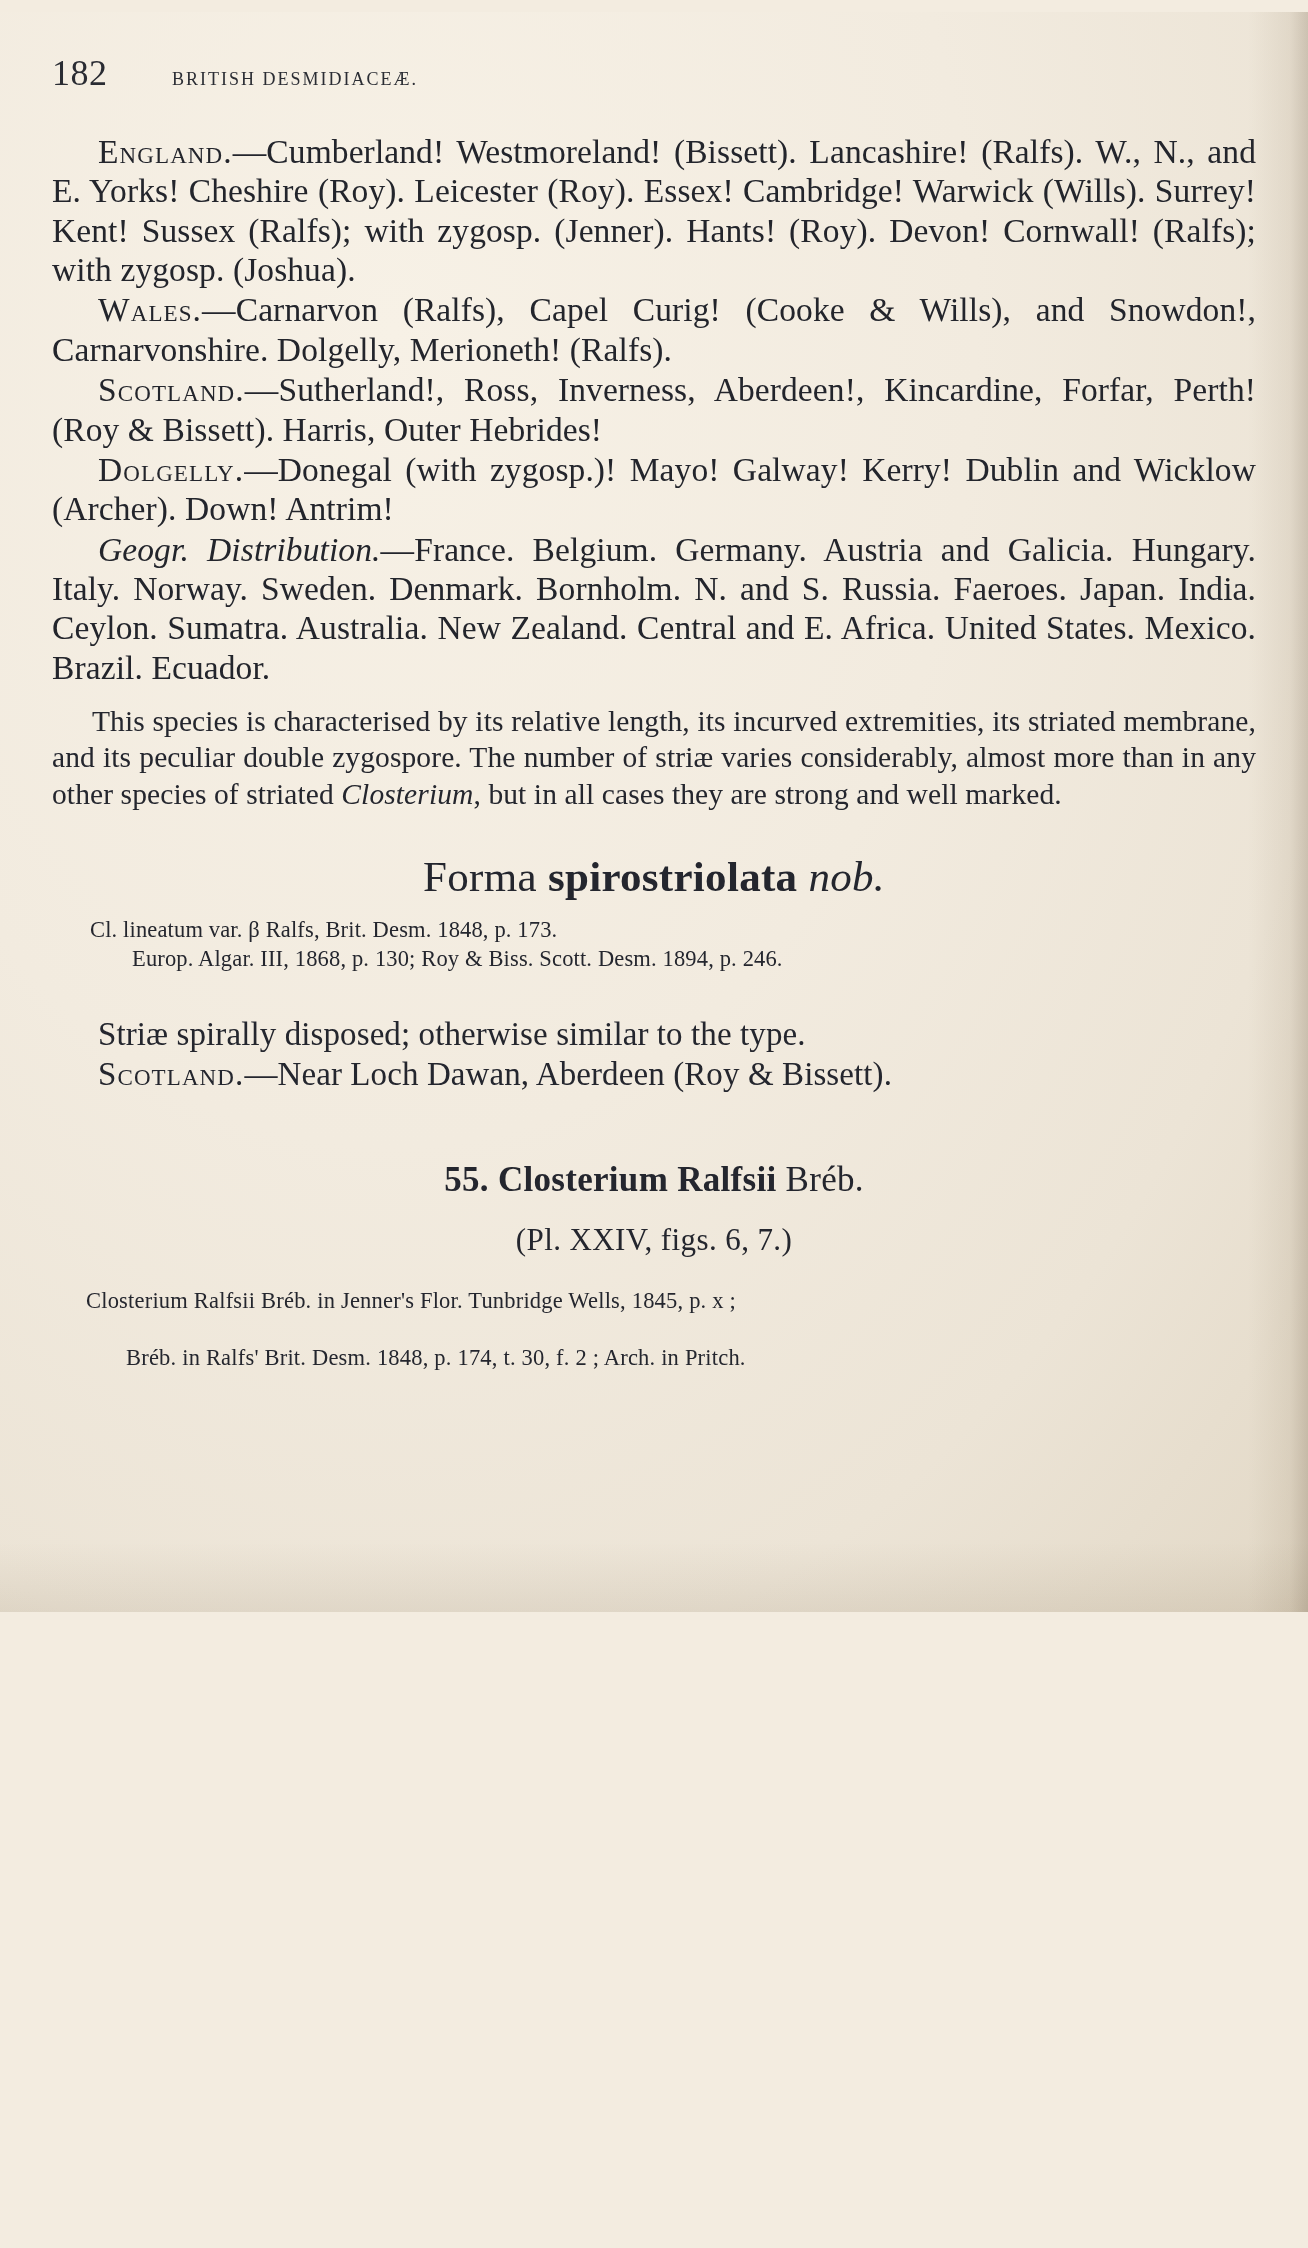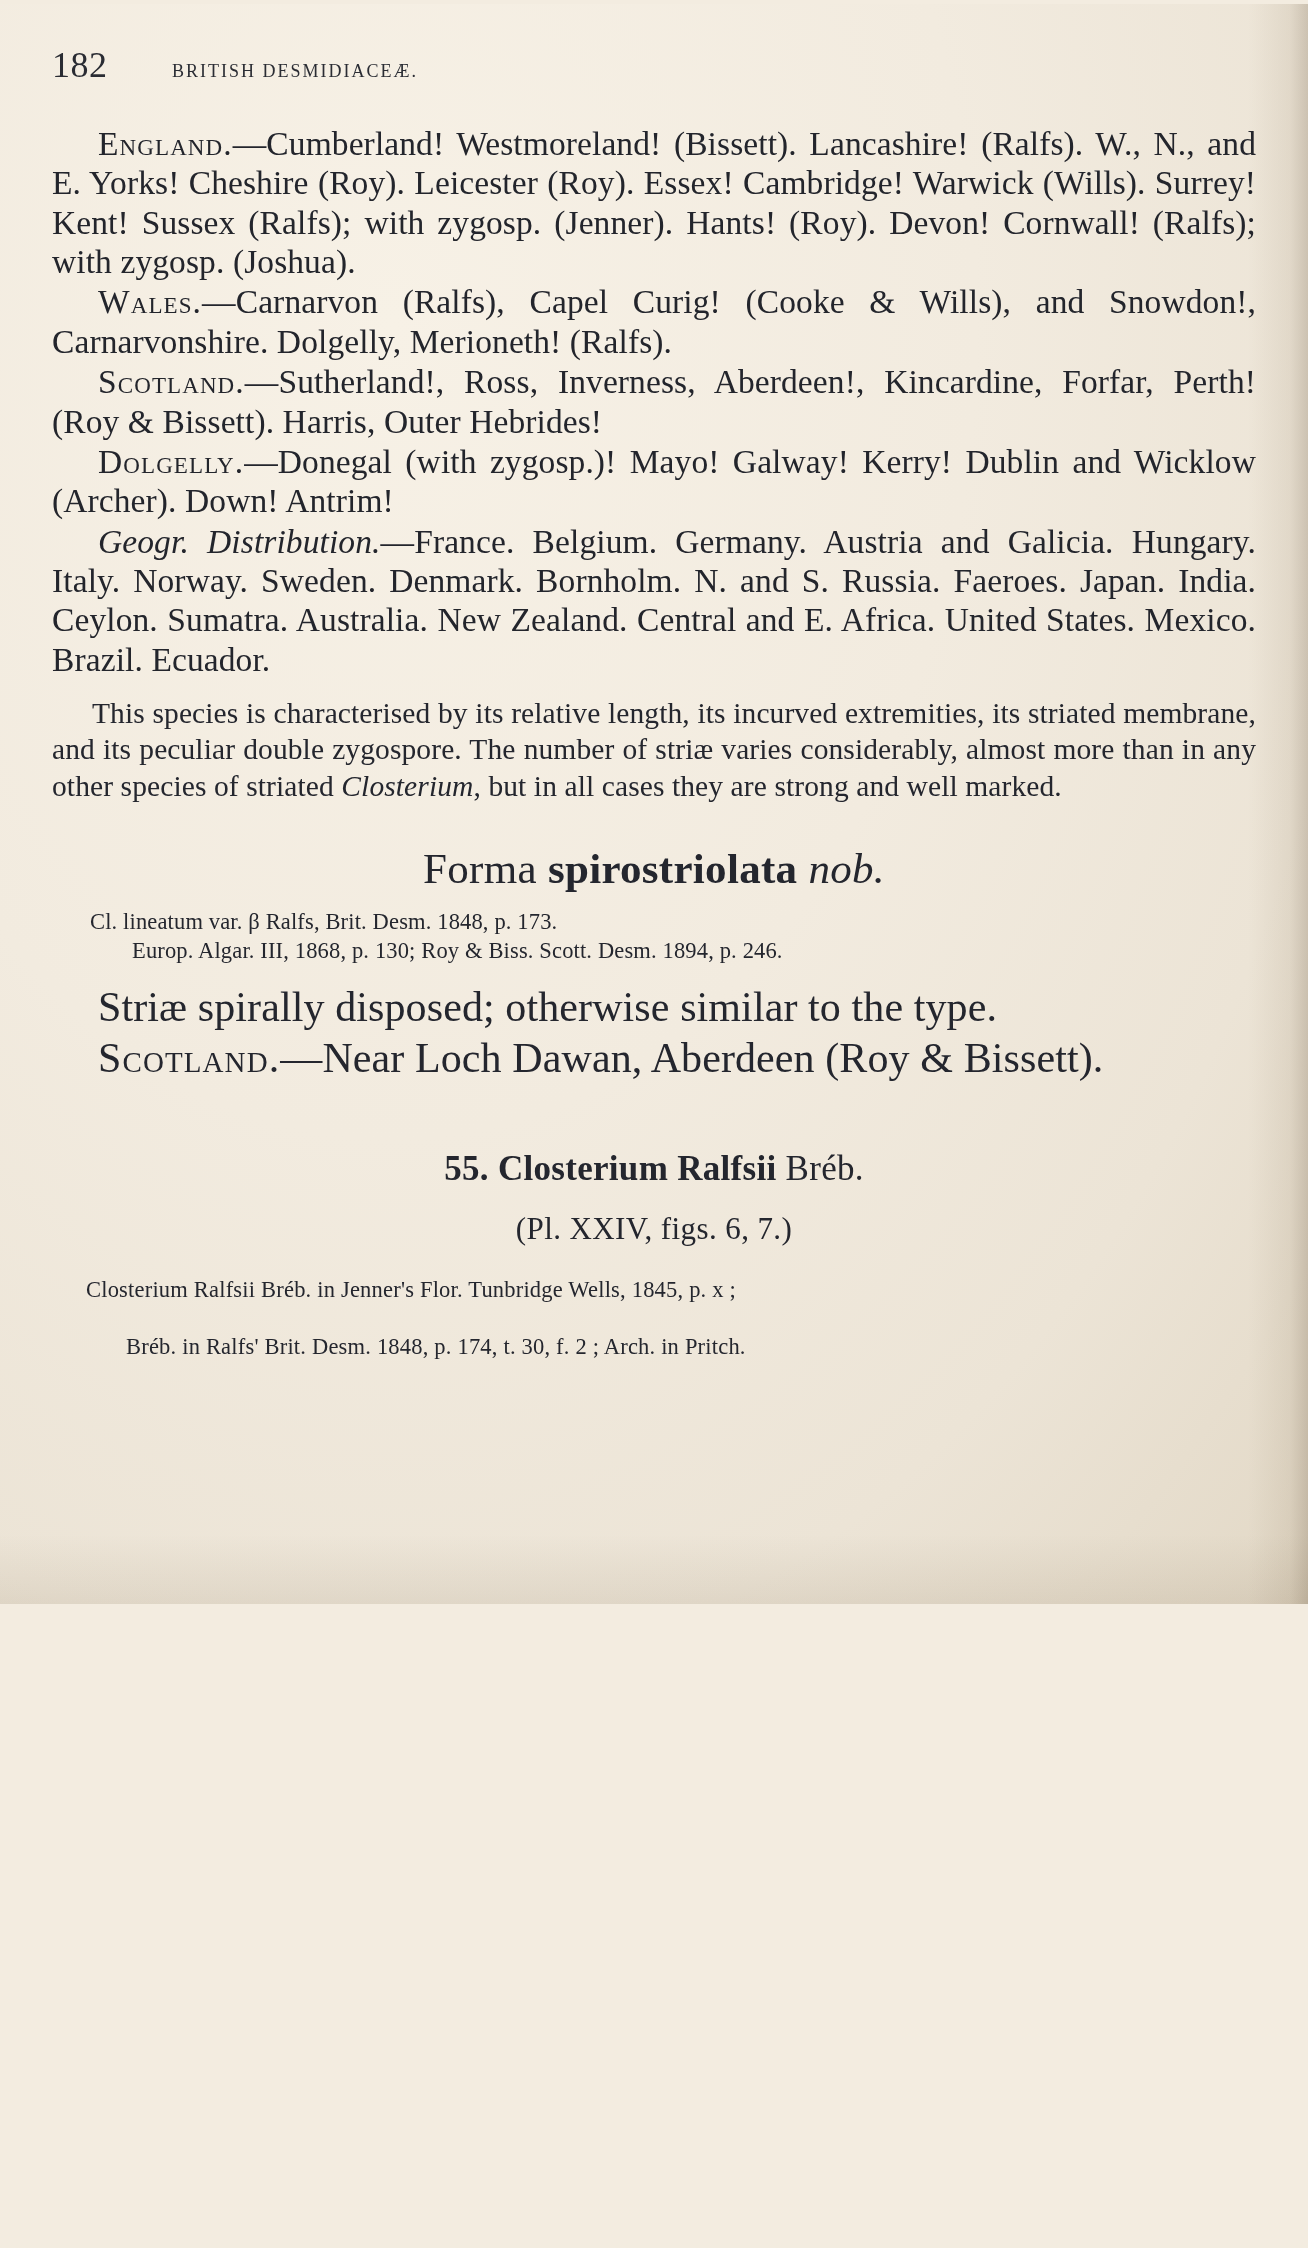--- a/index.html
+++ b/index.html
@@ -10,21 +10,21 @@
     width: 1308px;
     height: 2248px;
     background: #f3ece0;
     font-family: "Liberation Serif", serif;
     color: #24262e;
     overflow: hidden;
     position: relative;
   }
   .page {
     position: absolute;
-    left: 0; top: 4px;
+    left: 0; top: 12px;
     width: 1308px;
     height: 1600px;
     background:
       radial-gradient(ellipse at 30% 20%, #f7f1e6 0%, #f2ebdf 45%, #ece4d6 75%, #e2d8c6 100%);
     padding: 0;
     box-sizing: border-box;
   }
   .page::after {
     content: "";
     position: absolute;
@@ -116,24 +116,24 @@
     line-height: 1.30;
     margin: 0 0 8px 0;
     padding-left: 38px;
     padding-right: 16px;
     letter-spacing: 0.15px;
   }
   .syn-line { text-indent: 0; }
   .syn-line.cont { padding-left: 42px; }
 
   .after-syn {
-    font-size: 42px;
+    font-size: 33px;
     line-height: 1.18;
     text-align: justify;
-    margin-top: 18px;
+    margin-top: 42px;
     letter-spacing: 0.1px;
   }
 
   
   .species-heading {
     text-align: center;
     font-size: 35px;
     margin-top: 66px;
     letter-spacing: 0.3px;
   }

